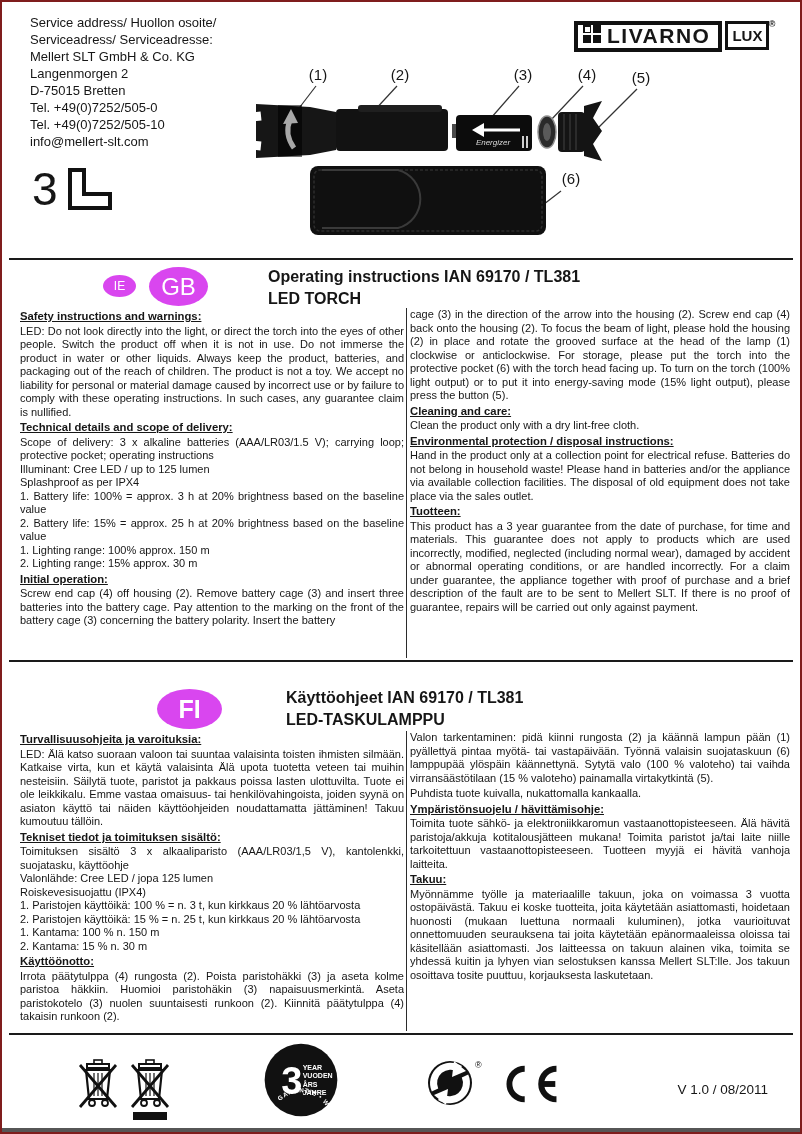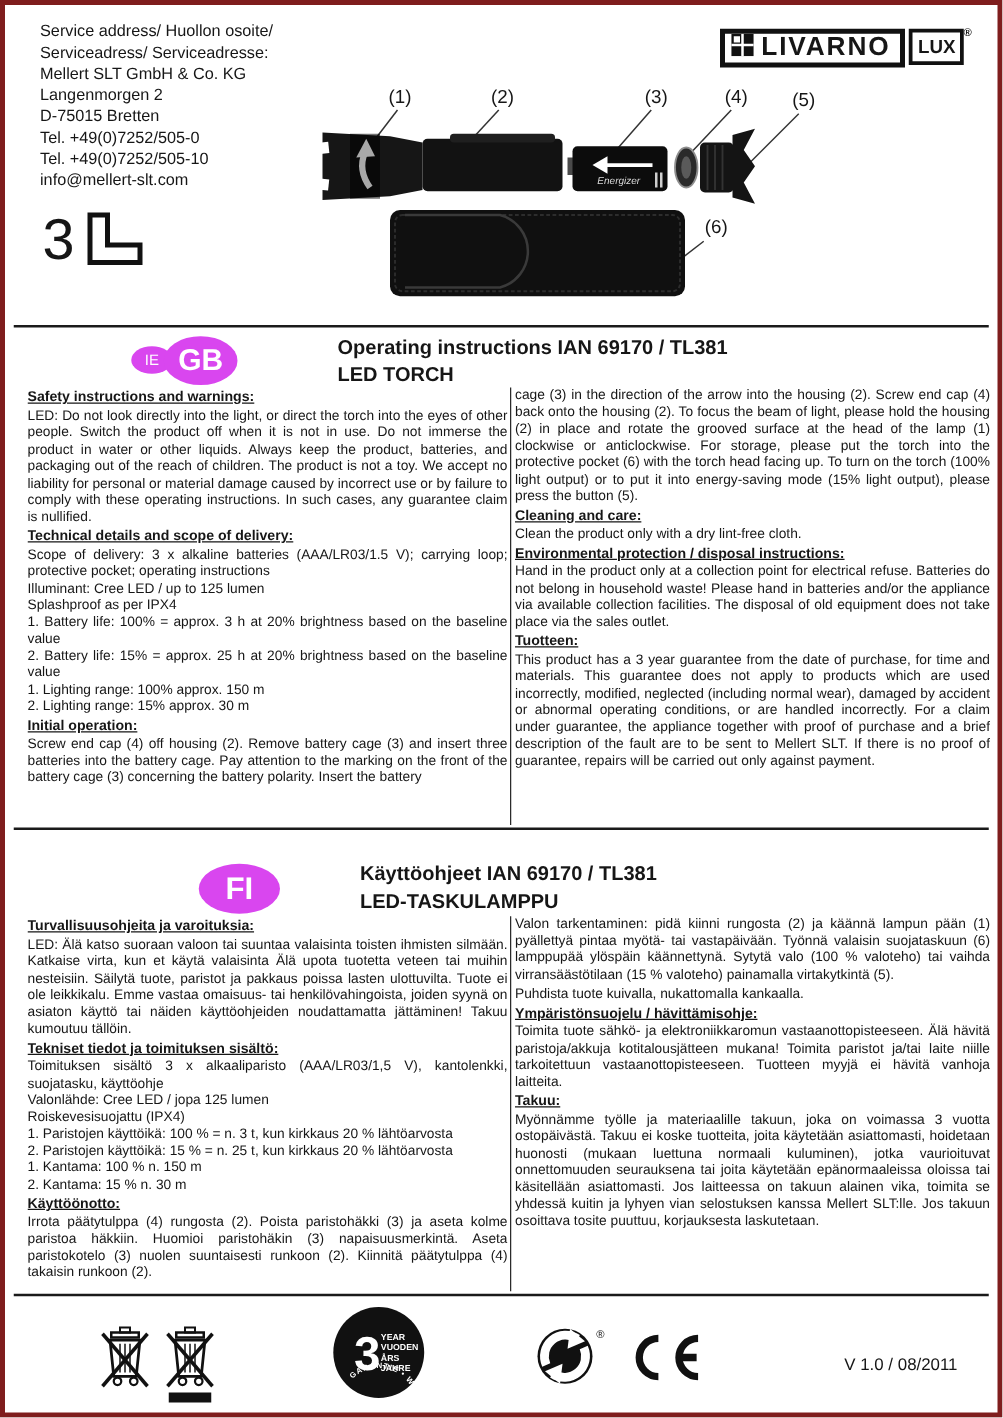--- a/index.html
+++ b/index.html
@@ -1,39 +1,39 @@
 <!DOCTYPE html>
 <html><head>
 <meta charset="utf-8">
 <style>
   html,body{margin:0;padding:0;background:#e8e8e8;}
   .page{position:relative;width:802px;height:1134px;background:#fff;margin:0 auto;
         font-family:"Liberation Sans", sans-serif;color:#161616;overflow:hidden;
-        border:4px solid #7f1d1d;box-sizing:border-box;}
+        border:2px solid #7f1d1d;box-sizing:border-box;}
 
   
   .address{position:absolute;left:28px;top:12px;font-size:13px;line-height:17px;white-space:pre-line;}
   .brand{position:absolute;left:572px;top:19px;display:flex;align-items:flex-start;}
   .brand-main{display:flex;gap:6px;border:4px solid #111;padding:0 8px 1px 5px;height:22px;}
   .brand-name{font-size:21px;font-weight:bold;letter-spacing:1.5px;line-height:22px;}
   .brand-lux{position:relative;border:3px solid #111;margin-left:3px;padding:2px 4px;font-size:15px;font-weight:bold;height:19px;line-height:19px;}
   .brand-reg{position:absolute;top:-9px;right:-9px;font-size:9px;}
   .three-l{position:absolute;left:30px;top:164px;display:flex;align-items:flex-start;gap:7px;}
   .three-digit{font-size:46px;line-height:46px;font-weight:400;}
 
   .figure{position:absolute;left:238px;top:58px;}
   .fig-label{font-size:15px;fill:#161616;font-family:"Liberation Sans",sans-serif;}
 
   
   .rule{position:absolute;left:7px;right:7px;border-top:2px solid #1a1a1a;}
   #rule-top{top:256px;} #rule-mid{top:658px;} #rule-bot{top:1031px;}
 
   .ell{position:absolute;background:#d946ef;color:#fff;display:flex;align-items:center;justify-content:center;border-radius:50%;}
   #ie-ell{left:101px;top:273px;width:33px;height:22px;font-size:12px;}
-  #gb-ell{left:127px;top:265px;width:59px;height:39px;font-size:24px;font-weight:bold;}
+  #gb-ell{left:147px;top:265px;width:59px;height:39px;font-size:24px;font-weight:normal;}
   #fi-ell{left:155px;top:687px;width:65px;height:40px;font-size:25px;font-weight:bold;}
 
   .sec-title{position:absolute;font-weight:bold;margin-left:48px;}
   #gb-title{left:218px;top:265px;}
   #fi-title{left:236px;top:686px;}
   .t1{font-size:16px;line-height:20px;}
   .t2{font-size:16px;line-height:20px;margin-top:2px;}
 
   .cols{position:absolute;display:flex;justify-content:space-between;}
   #gb-cols{left:18px;top:306px;width:770px;height:350px;}

